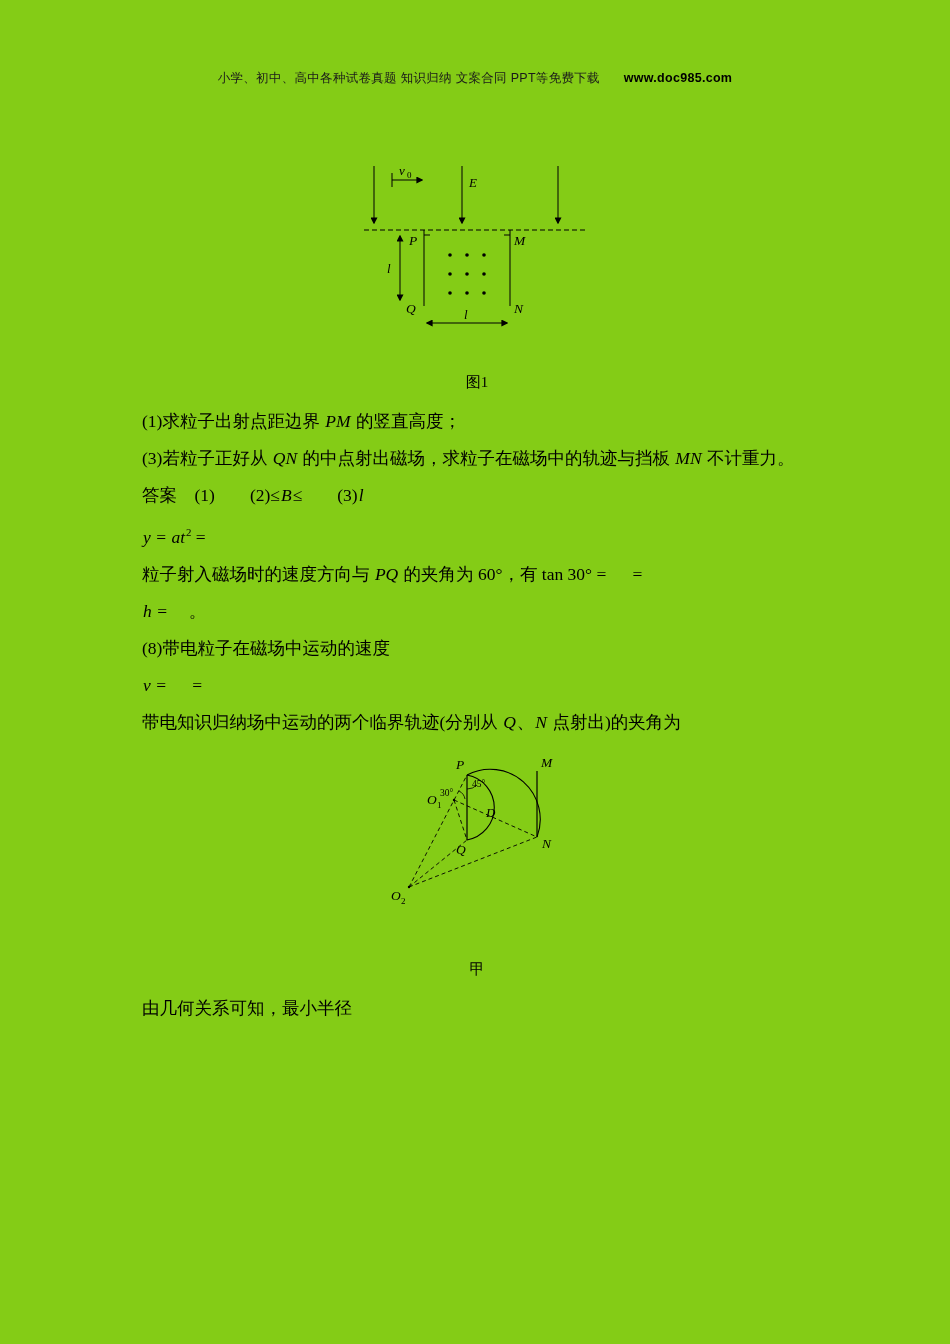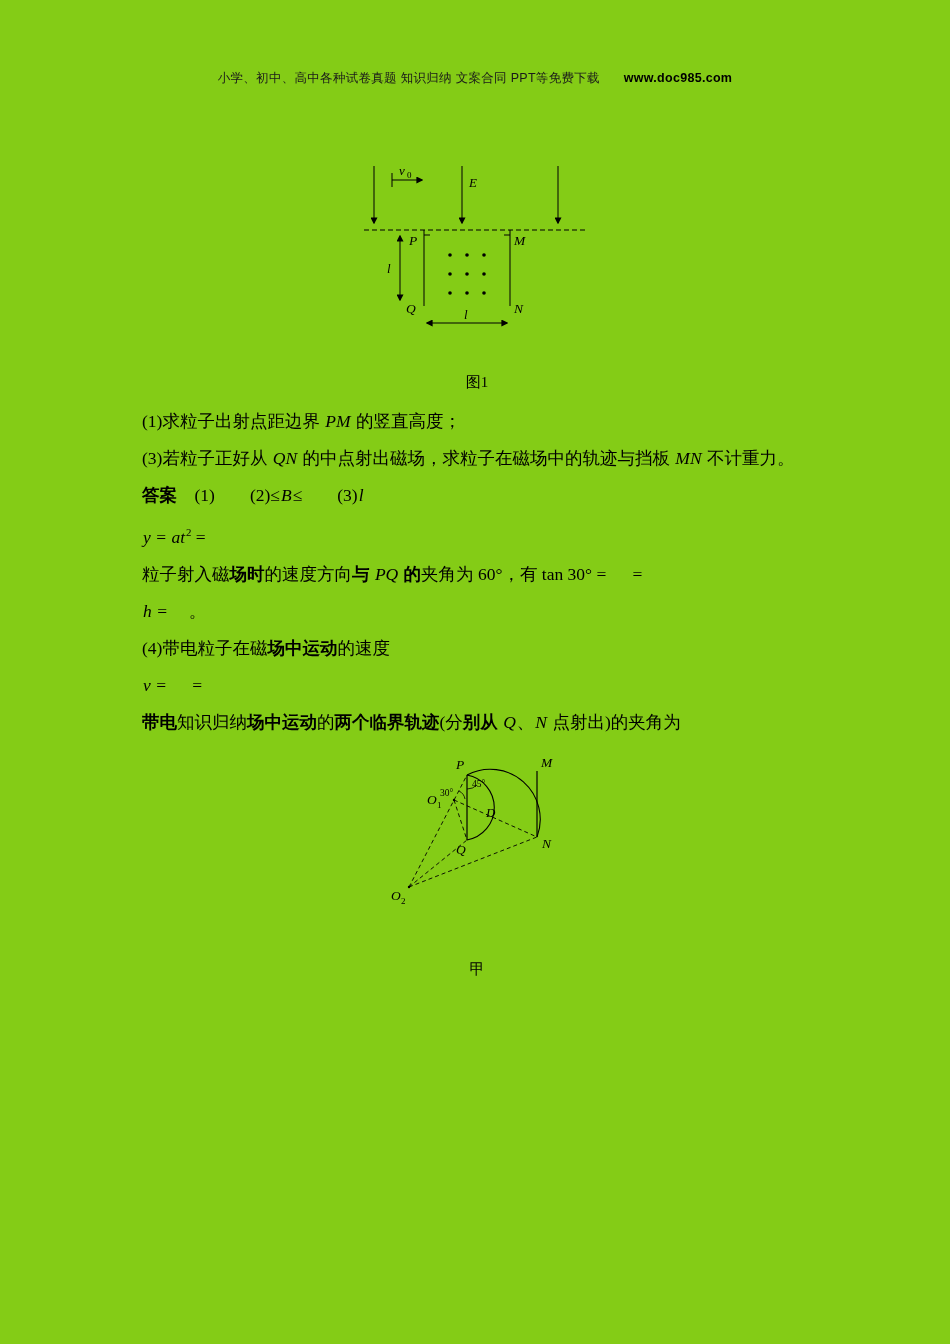--- a/index.html
+++ b/index.html
@@ -4,21 +4,21 @@
 <style>
   html,body{margin:0;padding:0;background:#fff;}
   .page{position:relative;width:950px;height:1344px;background:#84cc16;overflow:hidden;
         font-family:"Liberation Serif",serif;color:#000;}
   .header{position:absolute;top:70px;left:0;width:100%;text-align:center;
           font-size:12.5px;color:#1a1a1a;font-family:"Liberation Sans",sans-serif;letter-spacing:.3px;}
   .header .site{font-weight:bold;margin-left:20px;color:#000;}
   .body{position:absolute;top:146px;left:142px;width:670px;font-size:17.5px;line-height:37px;}
   p.para{margin:0;padding:0;}
   p.justify{text-align:justify;}
-  .bd{font-weight:bold;}
+  .bd{font-weight:normal;}
   .it{font-style:italic;font-family:"Liberation Serif",serif;padding:0 1px;}
   .sub{font-size:0.62em;vertical-align:sub;}
   .sup{font-size:0.62em;vertical-align:super;}
   .fig-wrap{text-align:center;margin:14px 0 2px;}
   .caption{text-align:center;margin:16px 0 6px;font-size:15px;line-height:30px;}
   svg text{font-family:"Liberation Serif",serif;fill:#000;}
   svg .tl{font-size:13.5px;font-style:italic;}
   svg .ti{font-size:13px;font-style:italic;}
   svg .ts{font-size:9px;}
   svg .ta{font-size:9.5px;font-style:normal;}
@@ -89,21 +89,21 @@
     </div>
 
     <div class="caption">图1</div>
 
     <p class="para"><span>(1)求粒子出射点距边界 </span><span class="it">PM</span><span> 的竖直高度；</span></p>
     <p class="para justify"><span>(3)若粒子正好从 </span><span class="it">QN</span><span> 的中点射出磁场，求粒子在磁场中的轨迹与挡板 </span><span class="it">MN</span><span> 不计重力。</span></p>
     <p class="para"><span class="bd">答案</span><span>　(1)　　(2)≤</span><span class="it">B</span><span>≤　　(3)</span><span class="it">l</span></p>
     <p class="para"><span class="it">y</span><span> = </span><span class="it">at</span><span class="sup">2</span><span> = </span></p>
     <p class="para"><span>粒子射入磁</span><span class="bd">场时</span><span>的速度方向</span><span class="bd">与</span><span> </span><span class="it">PQ</span><span> </span><span class="bd">的</span><span>夹角为 60°，有 tan 30° = 　 = </span></p>
     <p class="para"><span class="it">h</span><span> = 　。</span></p>
-    <p class="para"><span>(4)带电粒子在磁</span><span class="bd">场中运动</span><span>的速度</span></p>
+    <p class="para"><span>(8)带电粒子在磁</span><span class="bd">场中运动</span><span>的速度</span></p>
     <p class="para"><span class="it">v</span><span> = 　 = </span></p>
     <p class="para"><span class="bd">带电</span><span>知识归纳</span><span class="bd">场中运动</span><span>的</span><span class="bd">两个临界轨迹</span><span>(分</span><span class="bd">别从</span><span> </span><span class="it">Q</span><span>、</span><span class="it">N</span><span> 点射出)的夹角为</span></p>
 
     <div class="fig-wrap">
       <svg width="180" height="170" viewBox="0 0 180 170">
         <g stroke="#000" stroke-width="1.2">
           <line x1="80" y1="20" x2="80" y2="85"></line>
           <line x1="150" y1="16" x2="150" y2="82"></line>
         </g>
         <g stroke="#000" stroke-width="0.9" stroke-dasharray="4,3">
@@ -134,15 +134,16 @@
         <text x="53" y="41" class="ta">30°</text>
         <text x="85" y="32" class="ta">45°</text>
         <text x="99" y="62" class="ti">D</text>
         <text x="4" y="145" class="tl">O</text>
         <text x="14" y="149" class="ts">2</text>
       </svg>
     </div>
 
     <div class="caption">甲</div>
 
+    <p class="para"><span>由几何</span><span class="bd">关系</span><span>可知，最小</span><span class="bd">半径</span></p>
 
   </div>
 </div>
 
 </body></html>

